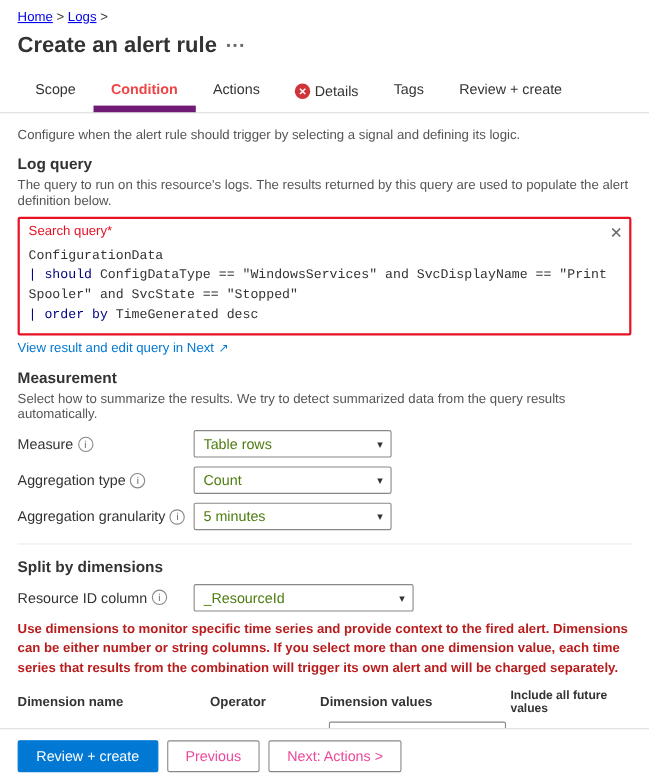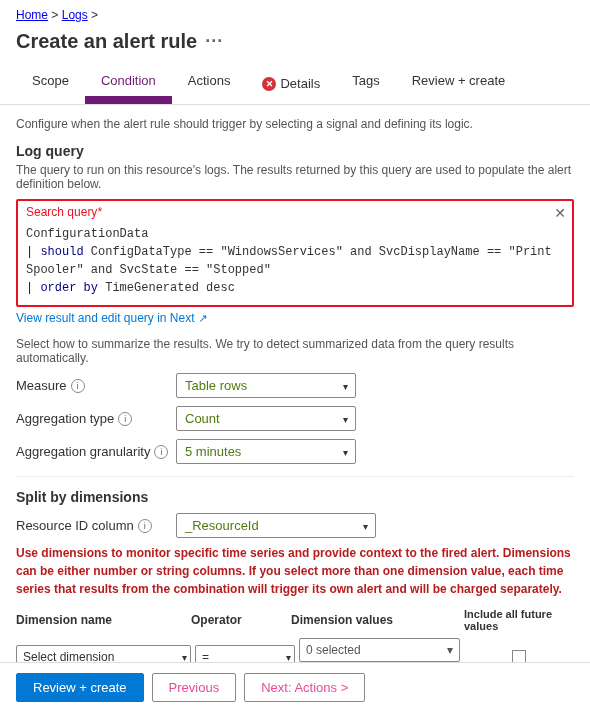--- a/index.html
+++ b/index.html
@@ -38,23 +38,23 @@
       gap: 0;
     }
     .tab {
       padding: 8px 16px;
       font-size: 13px;
       cursor: pointer;
       border-bottom: 2px solid transparent;
       color: #333;
     }
     .tab.active {
-      border-bottom: 8px solid #701a75;
-      color: #701a75;
-      font-weight: 400;
+      border-bottom: 6px solid #701a75;
+      color: #ef4444;
+      font-weight: 700;
     }
     .tab.error-tab {
       display: flex;
       align-items: center;
       gap: 4px;
     }
     .tab-error-icon {
       width: 14px;
       height: 14px;
       background: #d13438;
@@ -182,21 +182,21 @@
     }
     .resource-id-row {
       display: flex;
       align-items: center;
       margin-bottom: 6px;
     }
     .resource-label {
       font-size: 13px;
       width: 160px;
       display: flex;
-      align-items: flex-end;
+      align-items: flex-start;
       gap: 4px;
     }
     .dimension-info {
       font-size: 12px;
       color: #b91c1c;
       margin-bottom: 10px;
       line-height: 1.5;
       font-weight: bold;
     }
     .dim-table-header {
@@ -342,20 +342,21 @@
           <span style="color:#00007f">| order by</span> TimeGenerated desc
         </div>
       </div>
     </div>
 
     <div class="view-result-link">
       <span>View result and edit query in Next</span>
       <span style="font-size:11px;">↗</span>
     </div>
 
+    <div class="section-title">Measurement</div>
     <div class="section-subtitle">Select how to summarize the results. We try to detect summarized data from the query results automatically.</div>
 
     <div class="form-row">
       <div class="form-label">
         <span>Measure</span>
         <span class="info-icon">i</span>
       </div>
       <div class="select-wrapper">
         <select class="select-control">
           <option value="Table rows">Table rows</option>

